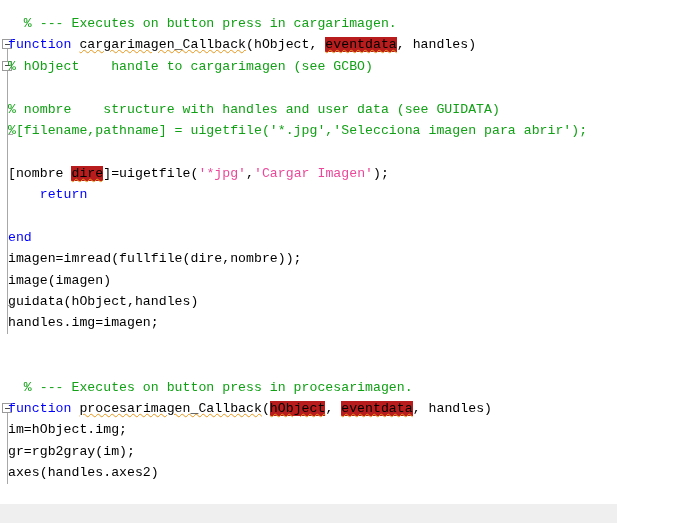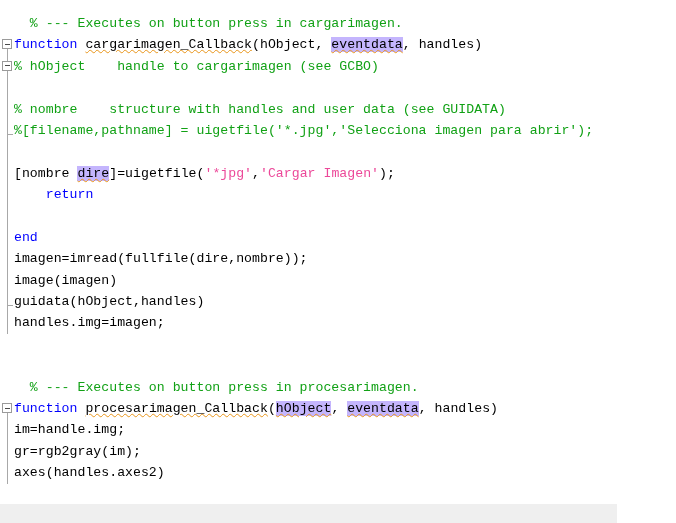--- a/index.html
+++ b/index.html
@@ -39,21 +39,21 @@
     height: 21.4px;
     line-height: 21.4px;
     white-space: pre;
     font-size: 13.2px;
     font-family: "Liberation Mono", "DejaVu Sans Mono", monospace;
     color: #000000;
     letter-spacing: 0.02px;
   }
   .code {
     position: absolute;
-    left: 14px;
+    left: 8px;
     top: 0;
     white-space: pre;
   }
 
   
   .gutter {
     position: absolute;
     left: 0;
     top: 0;
     width: 14px;
@@ -115,21 +115,21 @@
   
   .squig {
     text-decoration: underline;
     text-decoration-style: wavy;
     text-decoration-color: #e8951a;
     text-decoration-thickness: 1px;
     text-underline-offset: 1px;
   }
   
   .hl {
-    background: #c4b5fd;
+    background: #b91c1c;
     text-decoration: underline;
     text-decoration-style: wavy;
     text-decoration-color: #e8951a;
     text-decoration-thickness: 1px;
     text-underline-offset: 1px;
   }
 
   
   .caret {
     display: inline-block;
@@ -168,20 +168,20 @@
       <div class="line"><div class="gutter"><div class="vrule"></div></div><div class="code"><span class="plain"></span></div></div>
       <div class="line"><div class="gutter"><div class="vrule"></div></div><div class="code"><span class="kw">end</span></div></div>
       <div class="line"><div class="gutter"><div class="vrule"></div></div><div class="code"><span class="plain">imagen=imread(fullfile(dire,nombre));</span></div></div>
       <div class="line"><div class="gutter"><div class="vrule"></div></div><div class="code"><span class="plain">image(imagen)</span></div></div>
       <div class="line"><div class="gutter"><div class="vrule"></div><div class="endtick"></div></div><div class="code"><span class="plain">guidata(hObject,handles)</span></div></div>
       <div class="line"><div class="gutter"><div class="vrule"></div></div><div class="code"><span class="plain">handles.img=imagen;</span></div></div>
       <div class="line"><div class="gutter"></div><div class="code"><span class="plain"></span></div></div>
       <div class="line"><div class="gutter"></div><div class="code"><span class="plain"></span></div></div>
       <div class="line"><div class="gutter"></div><div class="code"><span class="cmt">  % --- Executes on button press in procesarimagen.</span></div></div>
       <div class="line"><div class="gutter"><div class="vrule half-bot"></div><div class="foldbox"></div></div><div class="code"><span class="kw">function </span><span class="squig">procesarimagen_Callback</span><span class="plain">(</span><span class="hl">hObject</span><span class="plain">, </span><span class="hl">eventdata</span><span class="plain">, handles)</span></div></div>
-      <div class="line"><div class="gutter"><div class="vrule"></div></div><div class="code"><span class="plain">im=handle.img;</span></div></div>
+      <div class="line"><div class="gutter"><div class="vrule"></div></div><div class="code"><span class="plain">im=hObject.img;</span></div></div>
       <div class="line"><div class="gutter"><div class="vrule"></div></div><div class="code"><span class="plain">gr=rgb2gray(im);</span></div></div>
       <div class="line"><div class="gutter"><div class="vrule"></div></div><div class="code"><span class="plain">axes(handles.axes2)</span></div></div>
     </div>
 
   <div id="status-bar"></div>
 
 </div>
 
 </body></html>

